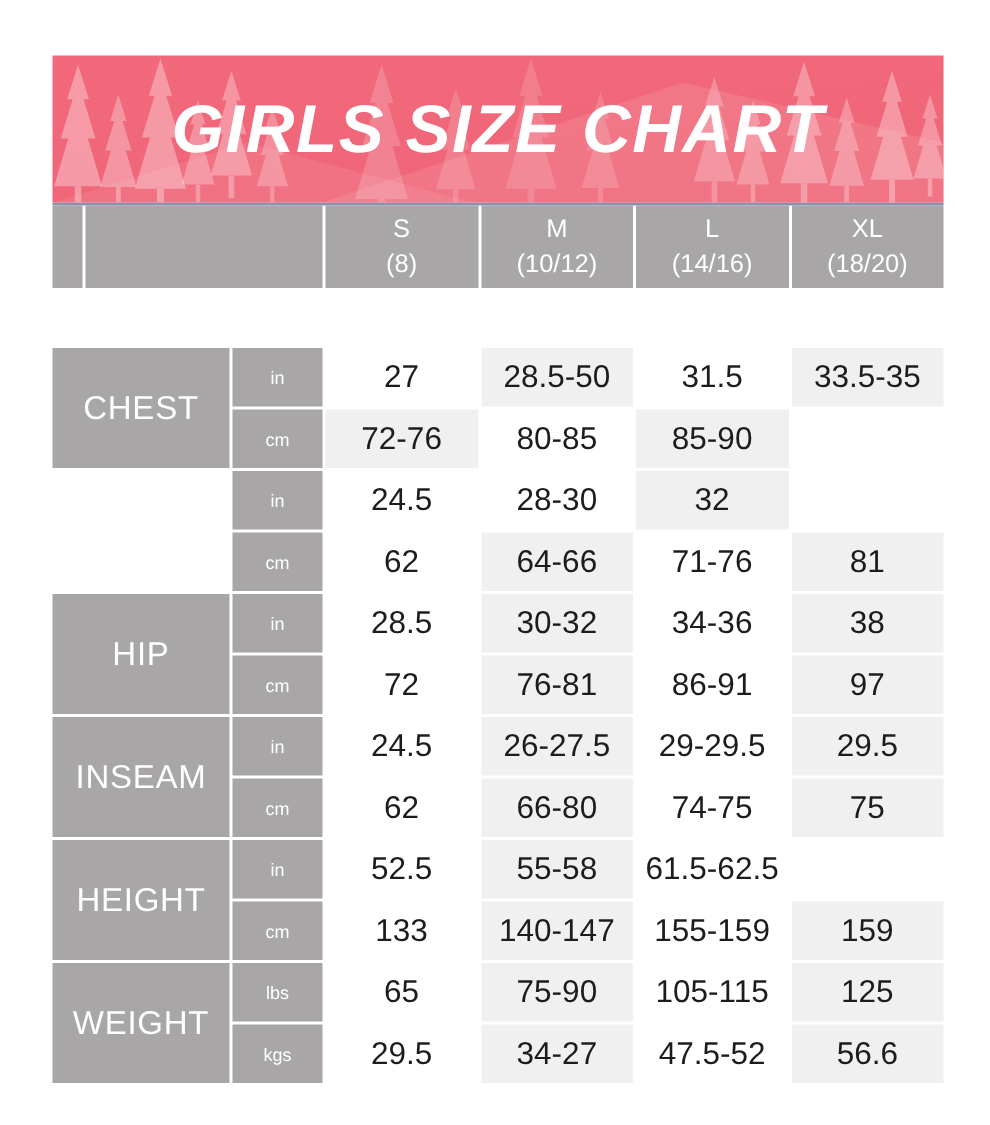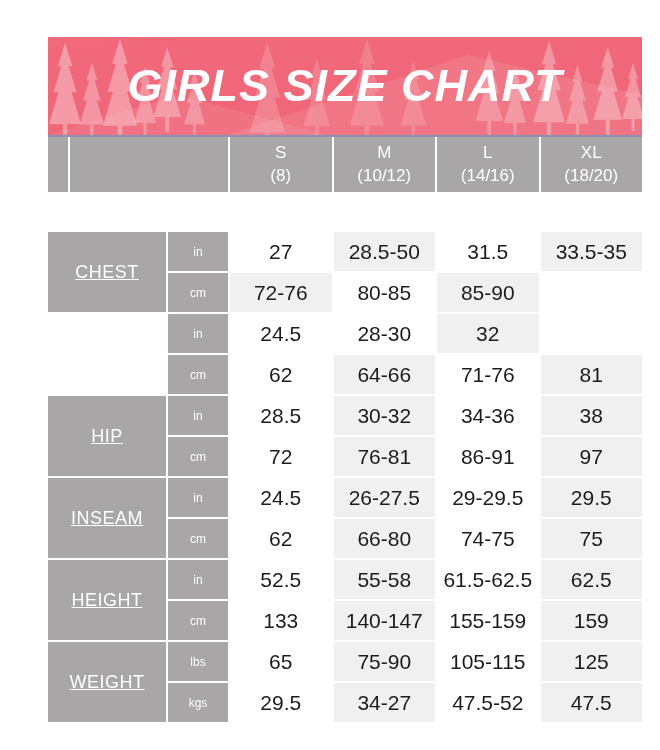--- a/index.html
+++ b/index.html
@@ -6,21 +6,21 @@
     margin: 0;
     padding: 0;
     width: 660px;
     height: 750px;
     background: var(--page_bg, #ffffff);
     font-family: "Liberation Sans", sans-serif;
     -webkit-font-smoothing: antialiased;
   }
   .wrap {
     position: absolute;
-    left: 48px;
+    left: 35px;
     top: 37px;
     width: 594px;
   }
 
   
   .banner {
     position: relative;
     height: 98px;
     background: linear-gradient(176deg, var(--banner_pink, #f1697b) 0%, #ef6577 100%);
     overflow: hidden;
@@ -75,23 +75,22 @@
   .blocks { display: flex; flex-direction: column; gap: 2px; }
   .block { grid-template-rows: 39px 39px; }
   .cat {
     grid-column: 1 / 3;
     grid-row: 1 / 3;
     background: var(--header_gray, #a8a6a7);
     color: var(--text_white, #ffffff);
     display: flex;
     align-items: center;
     justify-content: center;
-    font-size: 18px;
+    font-size: 22px;
     letter-spacing: 0.5px;
-    text-decoration: underline;
   }
   .unit {
     grid-column: 3;
     background: var(--header_gray, #a8a6a7);
     color: var(--text_white, #ffffff);
     display: flex;
     align-items: center;
     justify-content: center;
     font-size: 12px;
   }
@@ -218,36 +217,35 @@
       <div class="val">74-75</div>
       <div class="val light">75</div>
     </div>
 
     <div class="block grid-cols">
       <div class="cat">HEIGHT</div>
       <div class="unit">in</div>
       <div class="val">52.5</div>
       <div class="val light">55-58</div>
       <div class="val">61.5-62.5</div>
-      <div class="val light">62.5</div>
       <div class="unit">cm</div>
       <div class="val">133</div>
       <div class="val light">140-147</div>
       <div class="val">155-159</div>
       <div class="val light">159</div>
     </div>
 
     <div class="block grid-cols">
       <div class="cat">WEIGHT</div>
       <div class="unit">lbs</div>
       <div class="val">65</div>
       <div class="val light">75-90</div>
       <div class="val">105-115</div>
       <div class="val light">125</div>
       <div class="unit">kgs</div>
       <div class="val">29.5</div>
       <div class="val light">34-27</div>
       <div class="val">47.5-52</div>
-      <div class="val light">47.5</div>
+      <div class="val light">56.6</div>
     </div>
 
   </div>
 </div>
 
 </body></html>

